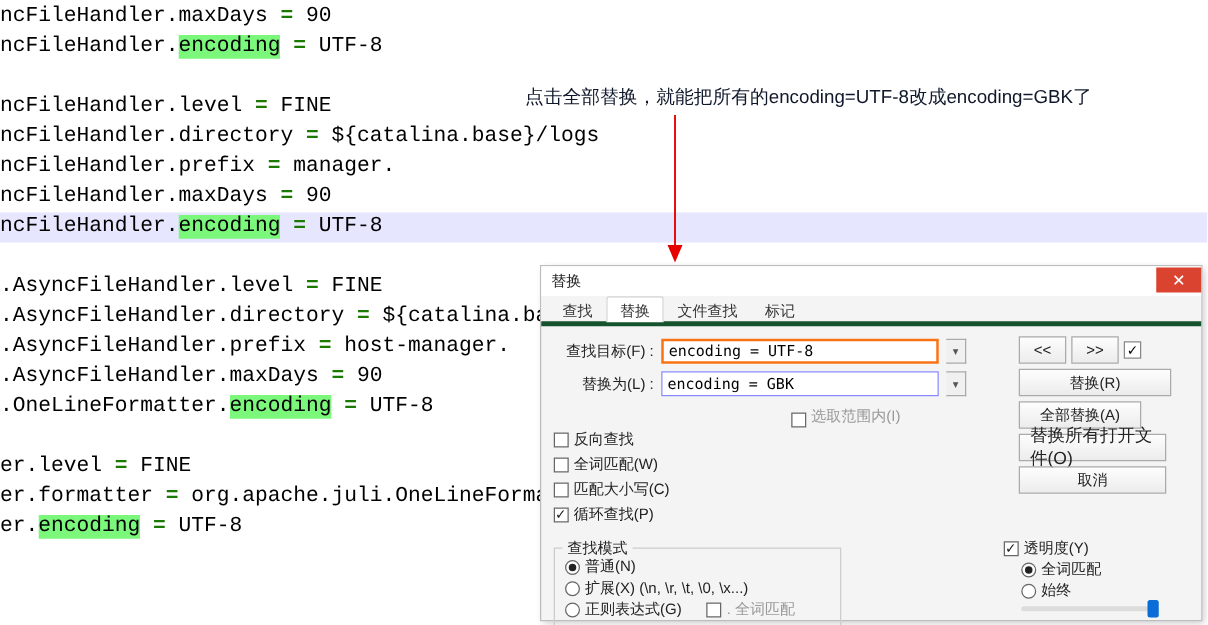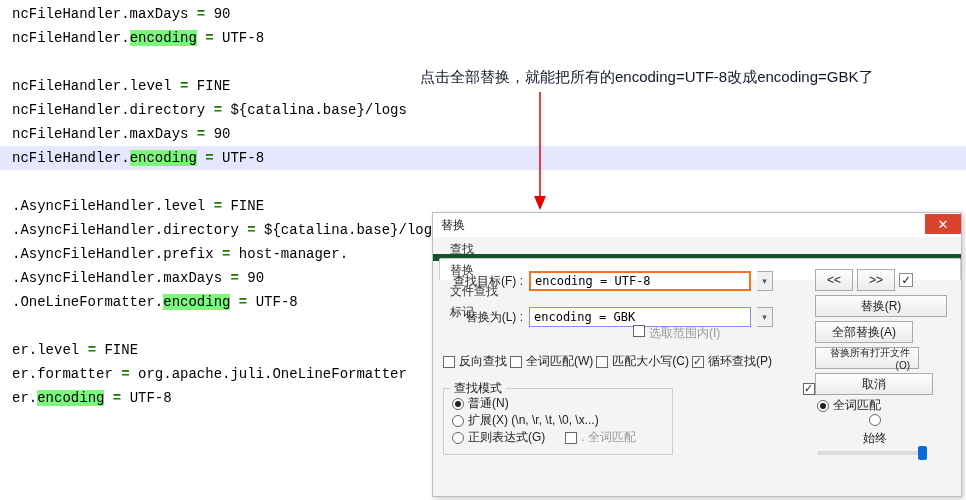--- a/index.html
+++ b/index.html
@@ -14,25 +14,25 @@
 }
 .editor {
   position: absolute;
   top: 0;
   left: 0;
   width: 966px;
   padding-top: 2px;
 }
 .line {
   font-family: Consolas, "Courier New", monospace;
-  font-size: 14px;
+  font-size: 17px;
   line-height: 24px;
   white-space: pre;
   color: #000;
-  padding-left: 12px;
+  padding-left: 0;
 }
 .line .kw { color: #000; }
 .line .eq { color: #1a7a00; font-weight: bold; }
 .line .val { color: #000; }
 .line .hl { background: #7bf77b; }
 .line.current { background: #e6e6ff; }
 .blank { height: 24px; }
 .annotation {
   position: absolute;
   top: 68px;
@@ -80,25 +80,24 @@
   color: #fff;
   display: flex;
   align-items: center;
   justify-content: center;
   font-size: 13px;
   margin-top: -2px;
 }
 .dlg-tabs {
   display: flex;
   height: 24px;
-  border-bottom: 7px solid #14532d;
+  border-bottom: 4px solid #14532d;
   padding-left: 6px;
   gap: 0;
   background: #f4f4f4;
-  flex-direction: column;
 }
 .dlg-tab {
   padding: 3px 10px 0 10px;
   font-size: 12px;
   color: #333;
   border: 1px solid transparent;
   border-bottom: none;
   cursor: pointer;
 }
 .dlg-tab.active {
@@ -108,21 +107,21 @@
   margin-bottom: -1px;
   border-radius: 2px 2px 0 0;
 }
 .dlg-body {
   padding: 10px 10px 6px 10px;
   position: relative;
 }
 .form-row {
   display: flex;
   align-items: center;
-  margin-bottom: 16px;
+  margin-bottom: 6px;
   gap: 6px;
 }
 .form-label {
   width: 80px;
   text-align: right;
   font-size: 12px;
 }
 .form-input {
   flex: 1;
   height: 20px;
@@ -178,21 +177,21 @@
   border: 1px solid #888;
   background: #fff;
   display: inline-flex;
   align-items: center;
   justify-content: center;
   font-size: 11px;
 }
 .chk-right.checked::after { content: "✓"; color: #000; font-size: 11px; }
 .opts-col {
   display: flex;
-  flex-direction: row;
+  flex-direction: column;
   gap: 3px;
 }
 .opt {
   display: flex;
   align-items: center;
   gap: 4px;
   font-size: 12px;
 }
 .cb {
   width: 12px;
@@ -247,33 +246,34 @@
 .bottom-groups {
   display: flex;
   gap: 30px;
   margin-top: 10px;
 }
 .sel-row {
   position: absolute;
   top: 64px;
   left: 200px;
   display: flex;
-  align-items: flex-start;
+  align-items: flex-end;
   gap: 4px;
 }
 </style>
 </head>
 <body>
 
 <div class="editor" id="editor">
     <div class="line"><span class="kw">ncFileHandler.maxDays </span><span class="eq">=</span><span class="val"> 90</span></div>
     <div class="line"><span class="kw">ncFileHandler.</span><span class="hl">encoding</span><span class="eq"> = </span><span class="val">UTF-8</span></div>
     <div class="blank"></div>
     <div class="line"><span class="kw">ncFileHandler.level </span><span class="eq">=</span><span class="val"> FINE</span></div>
     <div class="line"><span class="kw">ncFileHandler.directory </span><span class="eq">=</span><span class="val"> ${catalina.base}/logs</span></div>
+    <div class="line"><span class="kw">ncFileHandler.prefix </span><span class="eq">=</span><span class="val"> manager.</span></div>
     <div class="line"><span class="kw">ncFileHandler.maxDays </span><span class="eq">=</span><span class="val"> 90</span></div>
     <div class="line current"><span class="kw">ncFileHandler.</span><span class="hl">encoding</span><span class="eq"> = </span><span class="val">UTF-8</span></div>
     <div class="blank"></div>
     <div class="line"><span class="kw">.AsyncFileHandler.level </span><span class="eq">=</span><span class="val"> FINE</span></div>
     <div class="line"><span class="kw">.AsyncFileHandler.directory </span><span class="eq">=</span><span class="val"> ${catalina.base}/log</span></div>
     <div class="line"><span class="kw">.AsyncFileHandler.prefix </span><span class="eq">=</span><span class="val"> host-manager.</span></div>
     <div class="line"><span class="kw">.AsyncFileHandler.maxDays </span><span class="eq">=</span><span class="val"> 90</span></div>
     <div class="line"><span class="kw">.OneLineFormatter.</span><span class="hl">encoding</span><span class="eq"> = </span><span class="val">UTF-8</span></div>
     <div class="blank"></div>
     <div class="line"><span class="kw">er.level </span><span class="eq">=</span><span class="val"> FINE</span></div>
@@ -318,23 +318,23 @@
       <span class="cb disabled"></span>
       <span class="disabled">选取范围内(I)</span>
     </div>
 
     <div class="right-col">
       <div class="right-top">
         <div class="btn small">&lt;&lt;</div>
         <div class="btn small">&gt;&gt;</div>
         <span class="chk-right checked"></span>
       </div>
-      <div class="btn" style="width:132px;">替换(R)</div>
+      <div class="btn" style="width:122px;">替换(R)</div>
       <div class="btn" style="width:98px;">全部替换(A)</div>
-      <div class="btn" style="width:104px; font-size:10px;text-align:right;">替换所有打开文件(O)</div>
+      <div class="btn" style="width:118px; font-size:14px;">替换所有打开文件(O)</div>
       <div class="btn" style="width:118px;">取消</div>
     </div>
 
     <div class="opts-col" style="margin-top:26px;">
       <div class="opt">
           <span class="cb"></span>
           <span>反向查找</span>
         </div>
       <div class="opt">
           <span class="cb"></span>
@@ -372,21 +372,21 @@
 
       <div style="width:130px; margin-left:100px;">
         <div class="opt">
             <span class="cb on"></span>
             <span>透明度(Y)</span>
           </div>
         <div class="opt" style="margin-left:14px;">
             <span class="rb on"></span>
             <span>全词匹配</span>
           </div>
-        <div class="opt" style="margin-left:14px;flex-direction:column;">
+        <div class="opt" style="margin-left:14px;">
             <span class="rb"></span>
             <span>始终</span>
           </div>
         <div class="slider" style="margin-left:14px;">
           <div class="slider-thumb"></div>
         </div>
       </div>
     </div>
 
   </div>

